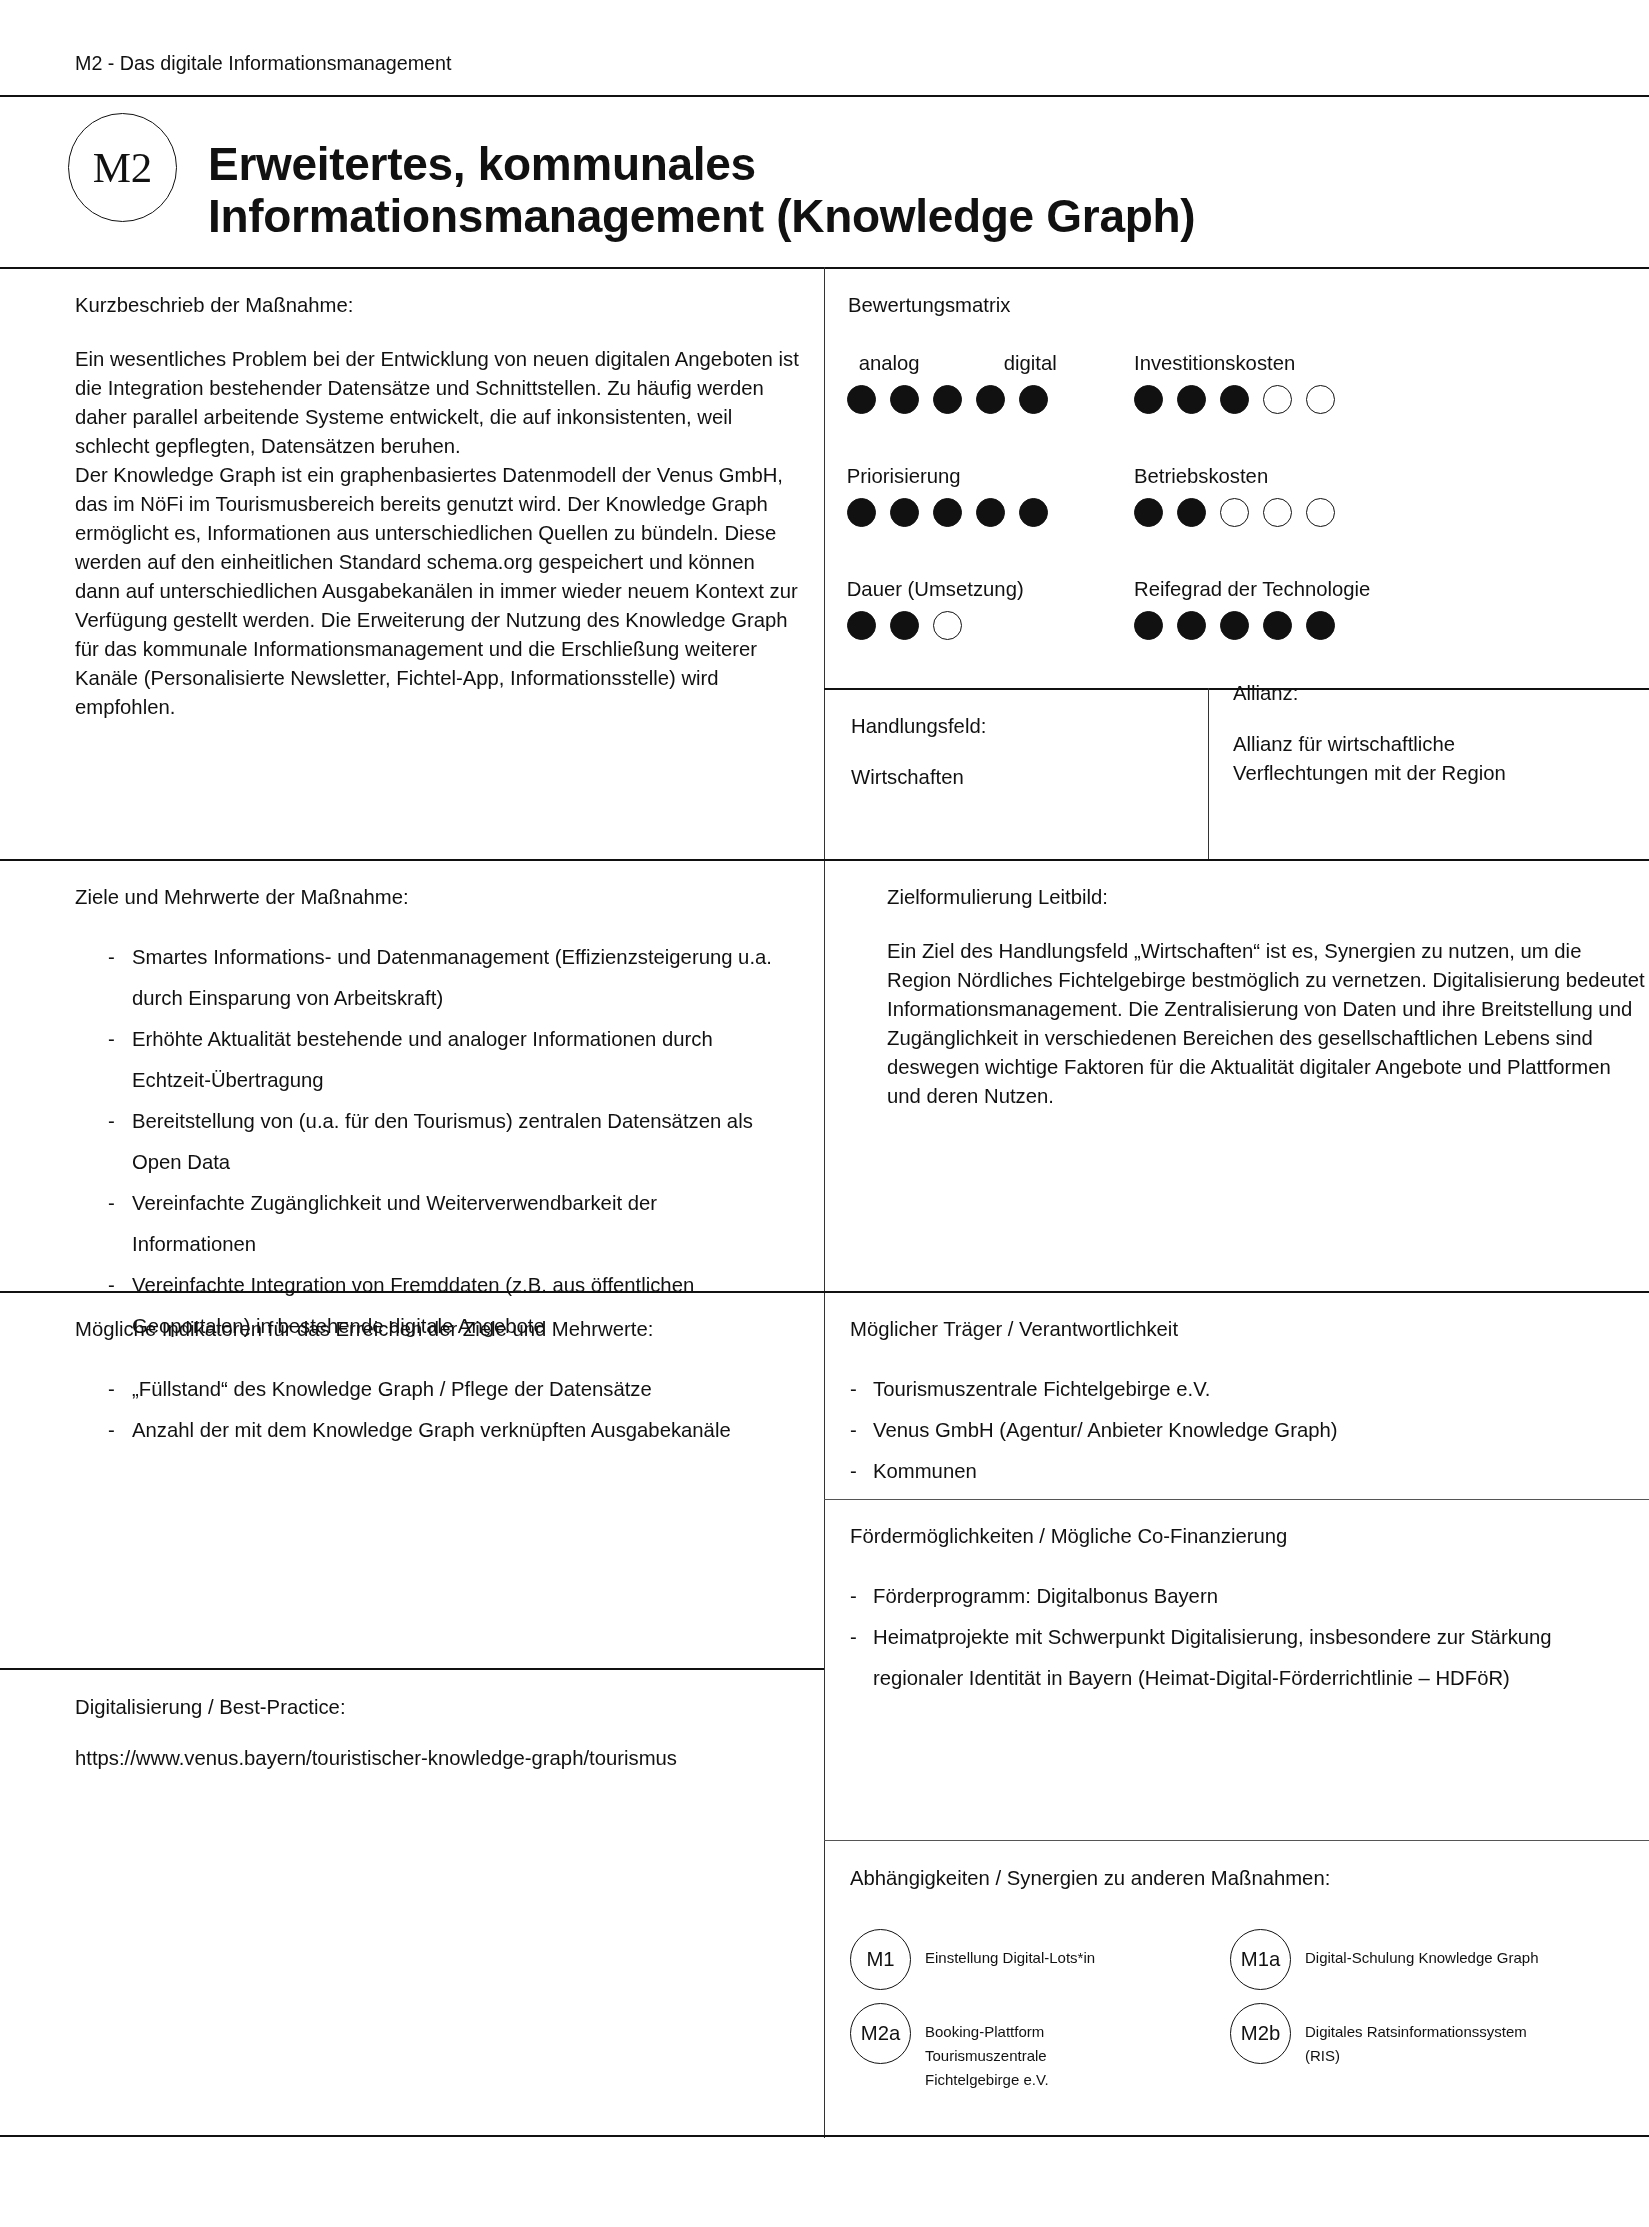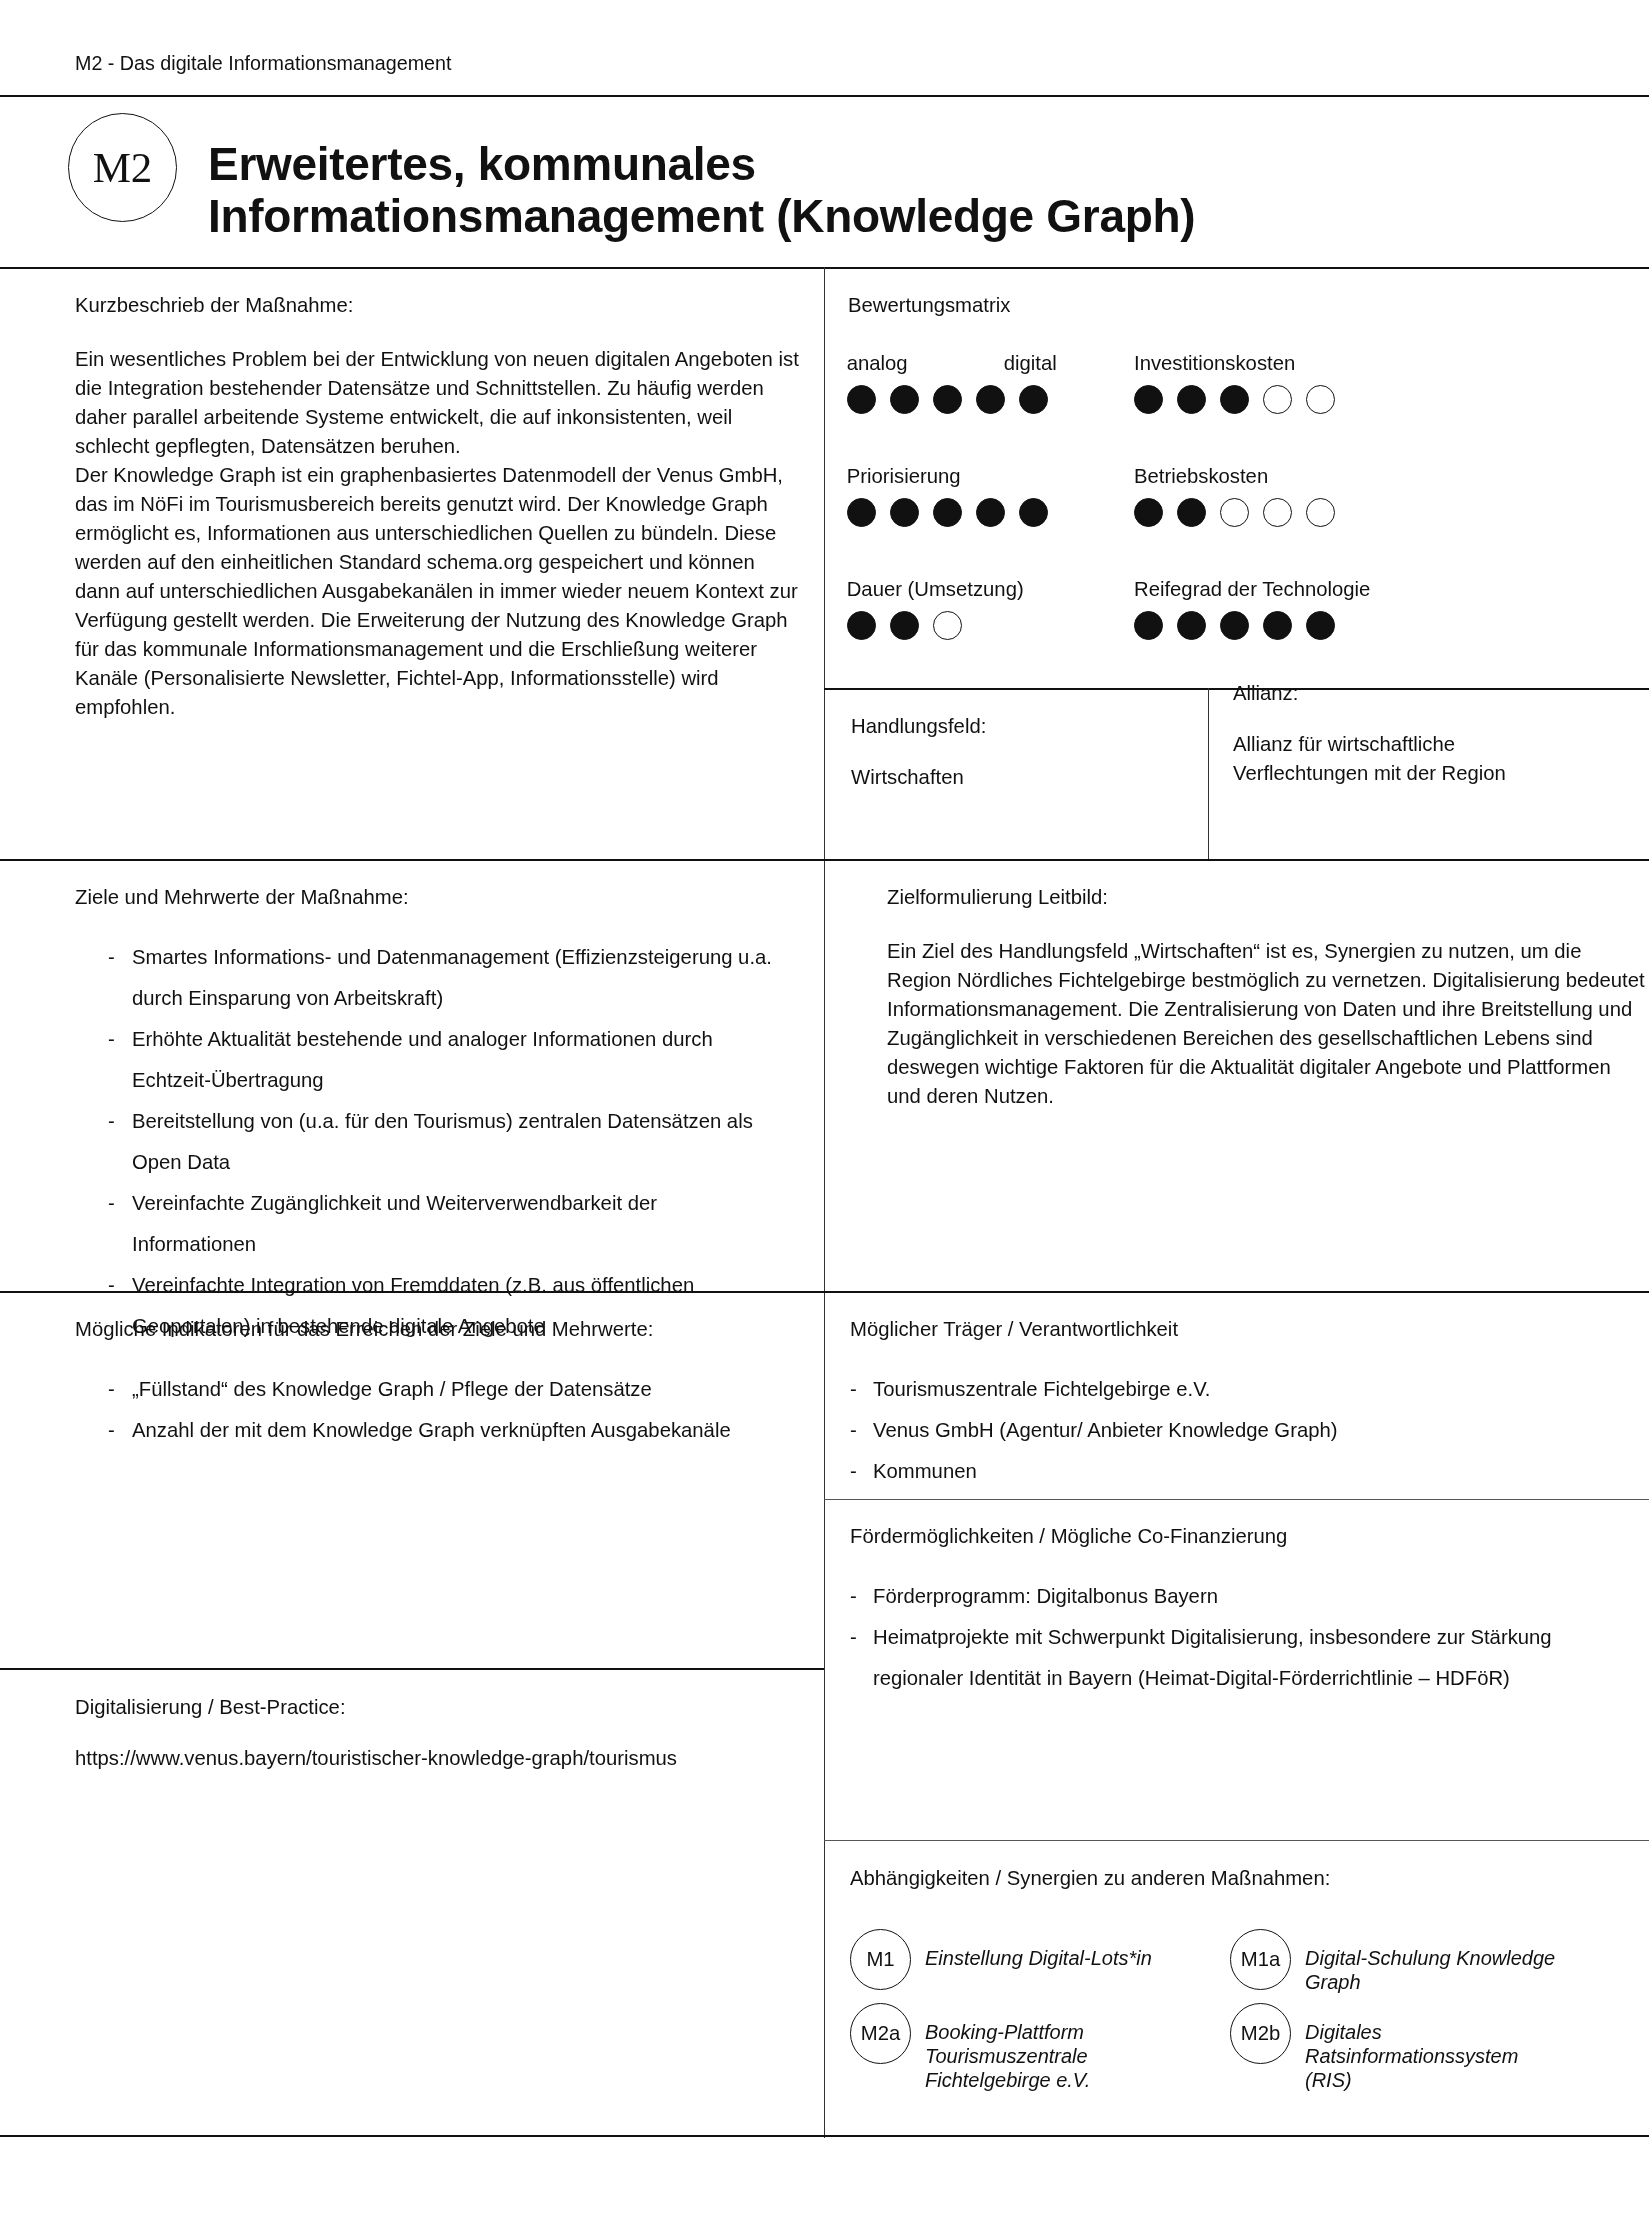--- a/index.html
+++ b/index.html
@@ -21,21 +21,21 @@
   ul.dash.tight li { padding-left:23px; }
   ul.dash.tight li::before { left:0; }
   .rating-label { font-size:20.3px; line-height:25.4px; }
   .dots { display:flex; gap:14px; }
   .dot { width:29px; height:29px; border-radius:50%; box-sizing:border-box; border:1.6px solid #111; }
   .dot.filled { background:#111; }
   .dot.empty { background:#fff; }
   .dep { display:flex; align-items:flex-start; }
   .dep-circle { width:61px; height:61px; border:1.9px solid #111; border-radius:50%; box-sizing:border-box;
                 display:flex; align-items:center; justify-content:center; font-size:20.3px; flex:0 0 auto; }
-  .dep-label { margin-left:14px; font-size:20px; line-height:24px; padding-top:16.5px;font-style:italic; }
+  .dep-label { margin-left:14px; font-size:15px; line-height:24px; padding-top:16.5px; }
 </style>
 </head>
 <body>
 
 <div class="abs running-head">M2 - Das digitale Informationsmanagement</div>
 <div class="hline" style="top:95px;"></div>
 
 <div class="abs m-circle-big">
   <span>M2</span>
 </div>
@@ -52,21 +52,21 @@
   <div class="body-text" style="margin-top:27px;">
     <p>Ein wesentliches Problem bei der Entwicklung von neuen digitalen Angeboten ist die Integration bestehender Datensätze und Schnittstellen. Zu häufig werden daher parallel arbeitende Systeme entwickelt, die auf inkonsistenten, weil schlecht gepflegten, Datensätzen beruhen.</p>
     <p>Der Knowledge Graph ist ein graphenbasiertes Datenmodell der Venus GmbH, das im NöFi im Tourismusbereich bereits genutzt wird. Der Knowledge Graph ermöglicht es, Informationen aus unterschiedlichen Quellen zu bündeln. Diese werden auf den einheitlichen Standard schema.org gespeichert und können dann auf unterschiedlichen Ausgabekanälen in immer wieder neuem Kontext zur Verfügung gestellt werden. Die Erweiterung der Nutzung des Knowledge Graph für das kommunale Informationsmanagement und die Erschließung weiterer Kanäle (Personalisierte Newsletter, Fichtel-App, Informationsstelle) wird empfohlen.</p>
   </div>
 </section>
 
 <section class="abs" style="left:848px; top:293px; width:762px; height:368px;">
   <div class="sec-title">Bewertungsmatrix</div>
 
   <div class="abs" style="left:-1.3px; top:58px; width:210px;">
-    <div class="rating-label" style="display:flex; justify-content:space-between;">
+    <div class="rating-label" style="display:flex; justify-content:space-between;margin-left:12px;">
       <span>analog</span>
       <span>digital</span>
     </div>
     <div class="dots" style="margin-top:9px;">
         <span class="dot filled"></span>
         <span class="dot filled"></span>
         <span class="dot filled"></span>
         <span class="dot filled"></span>
         <span class="dot filled"></span>
       </div>

